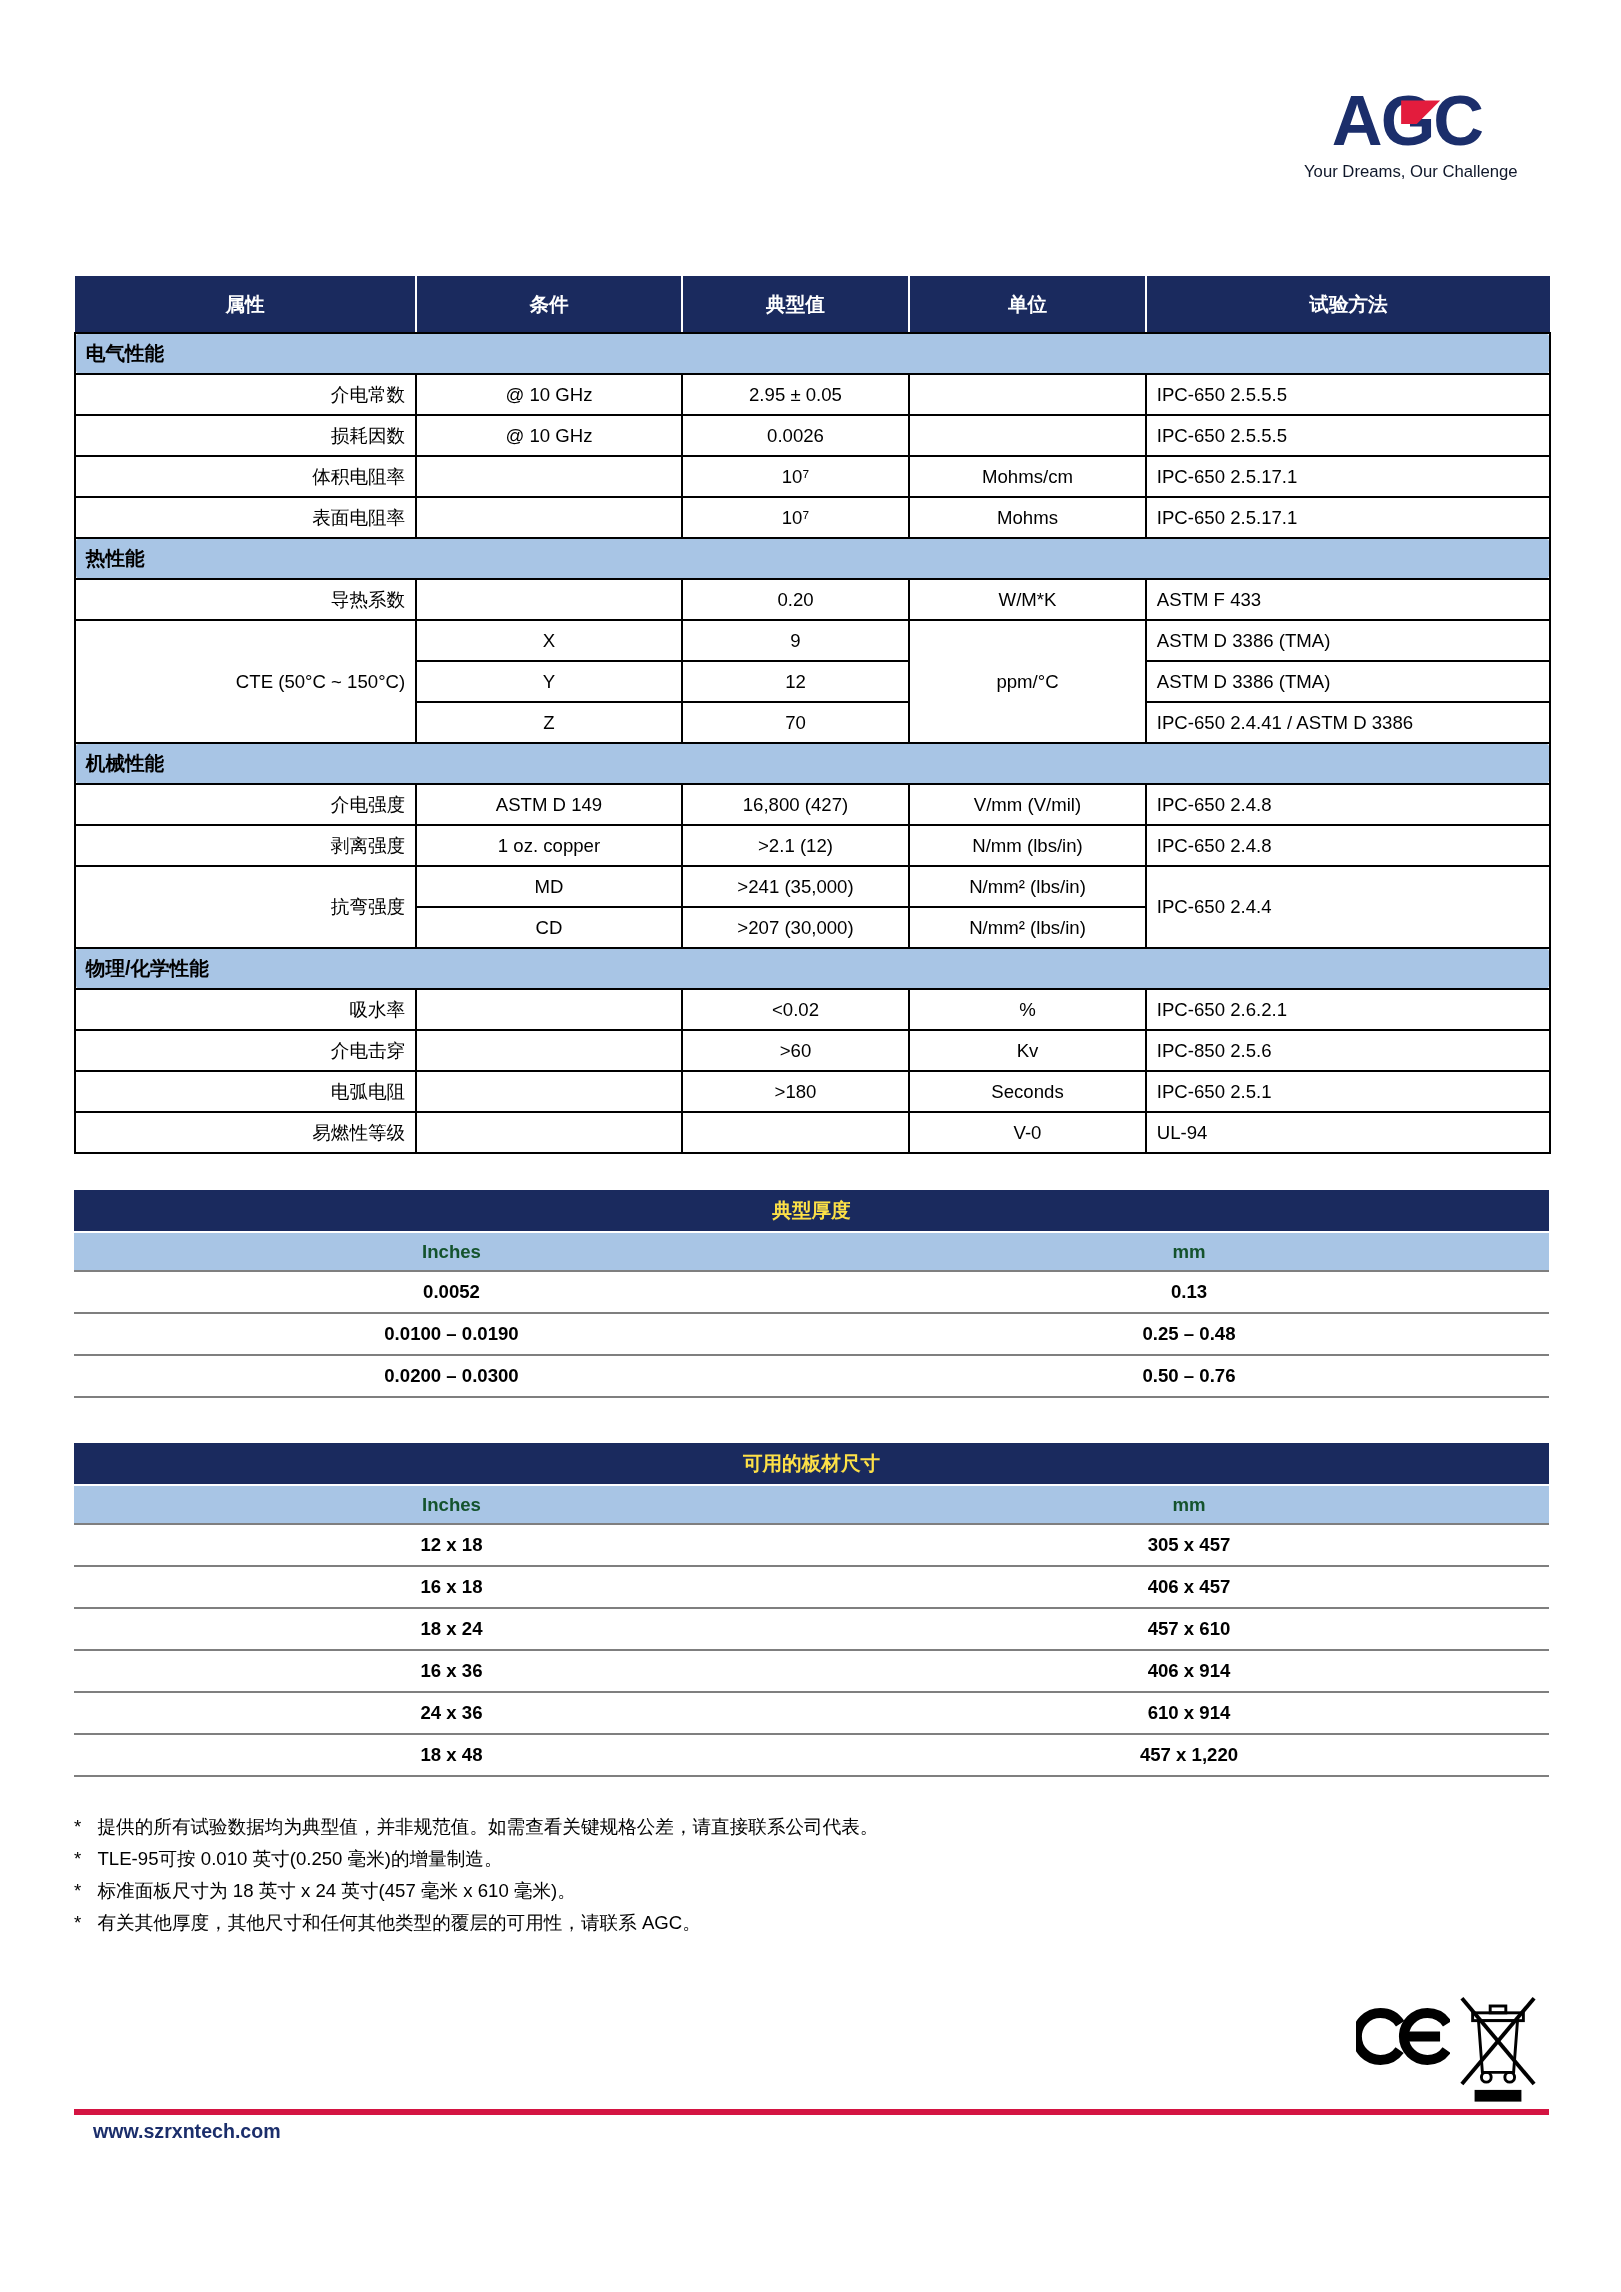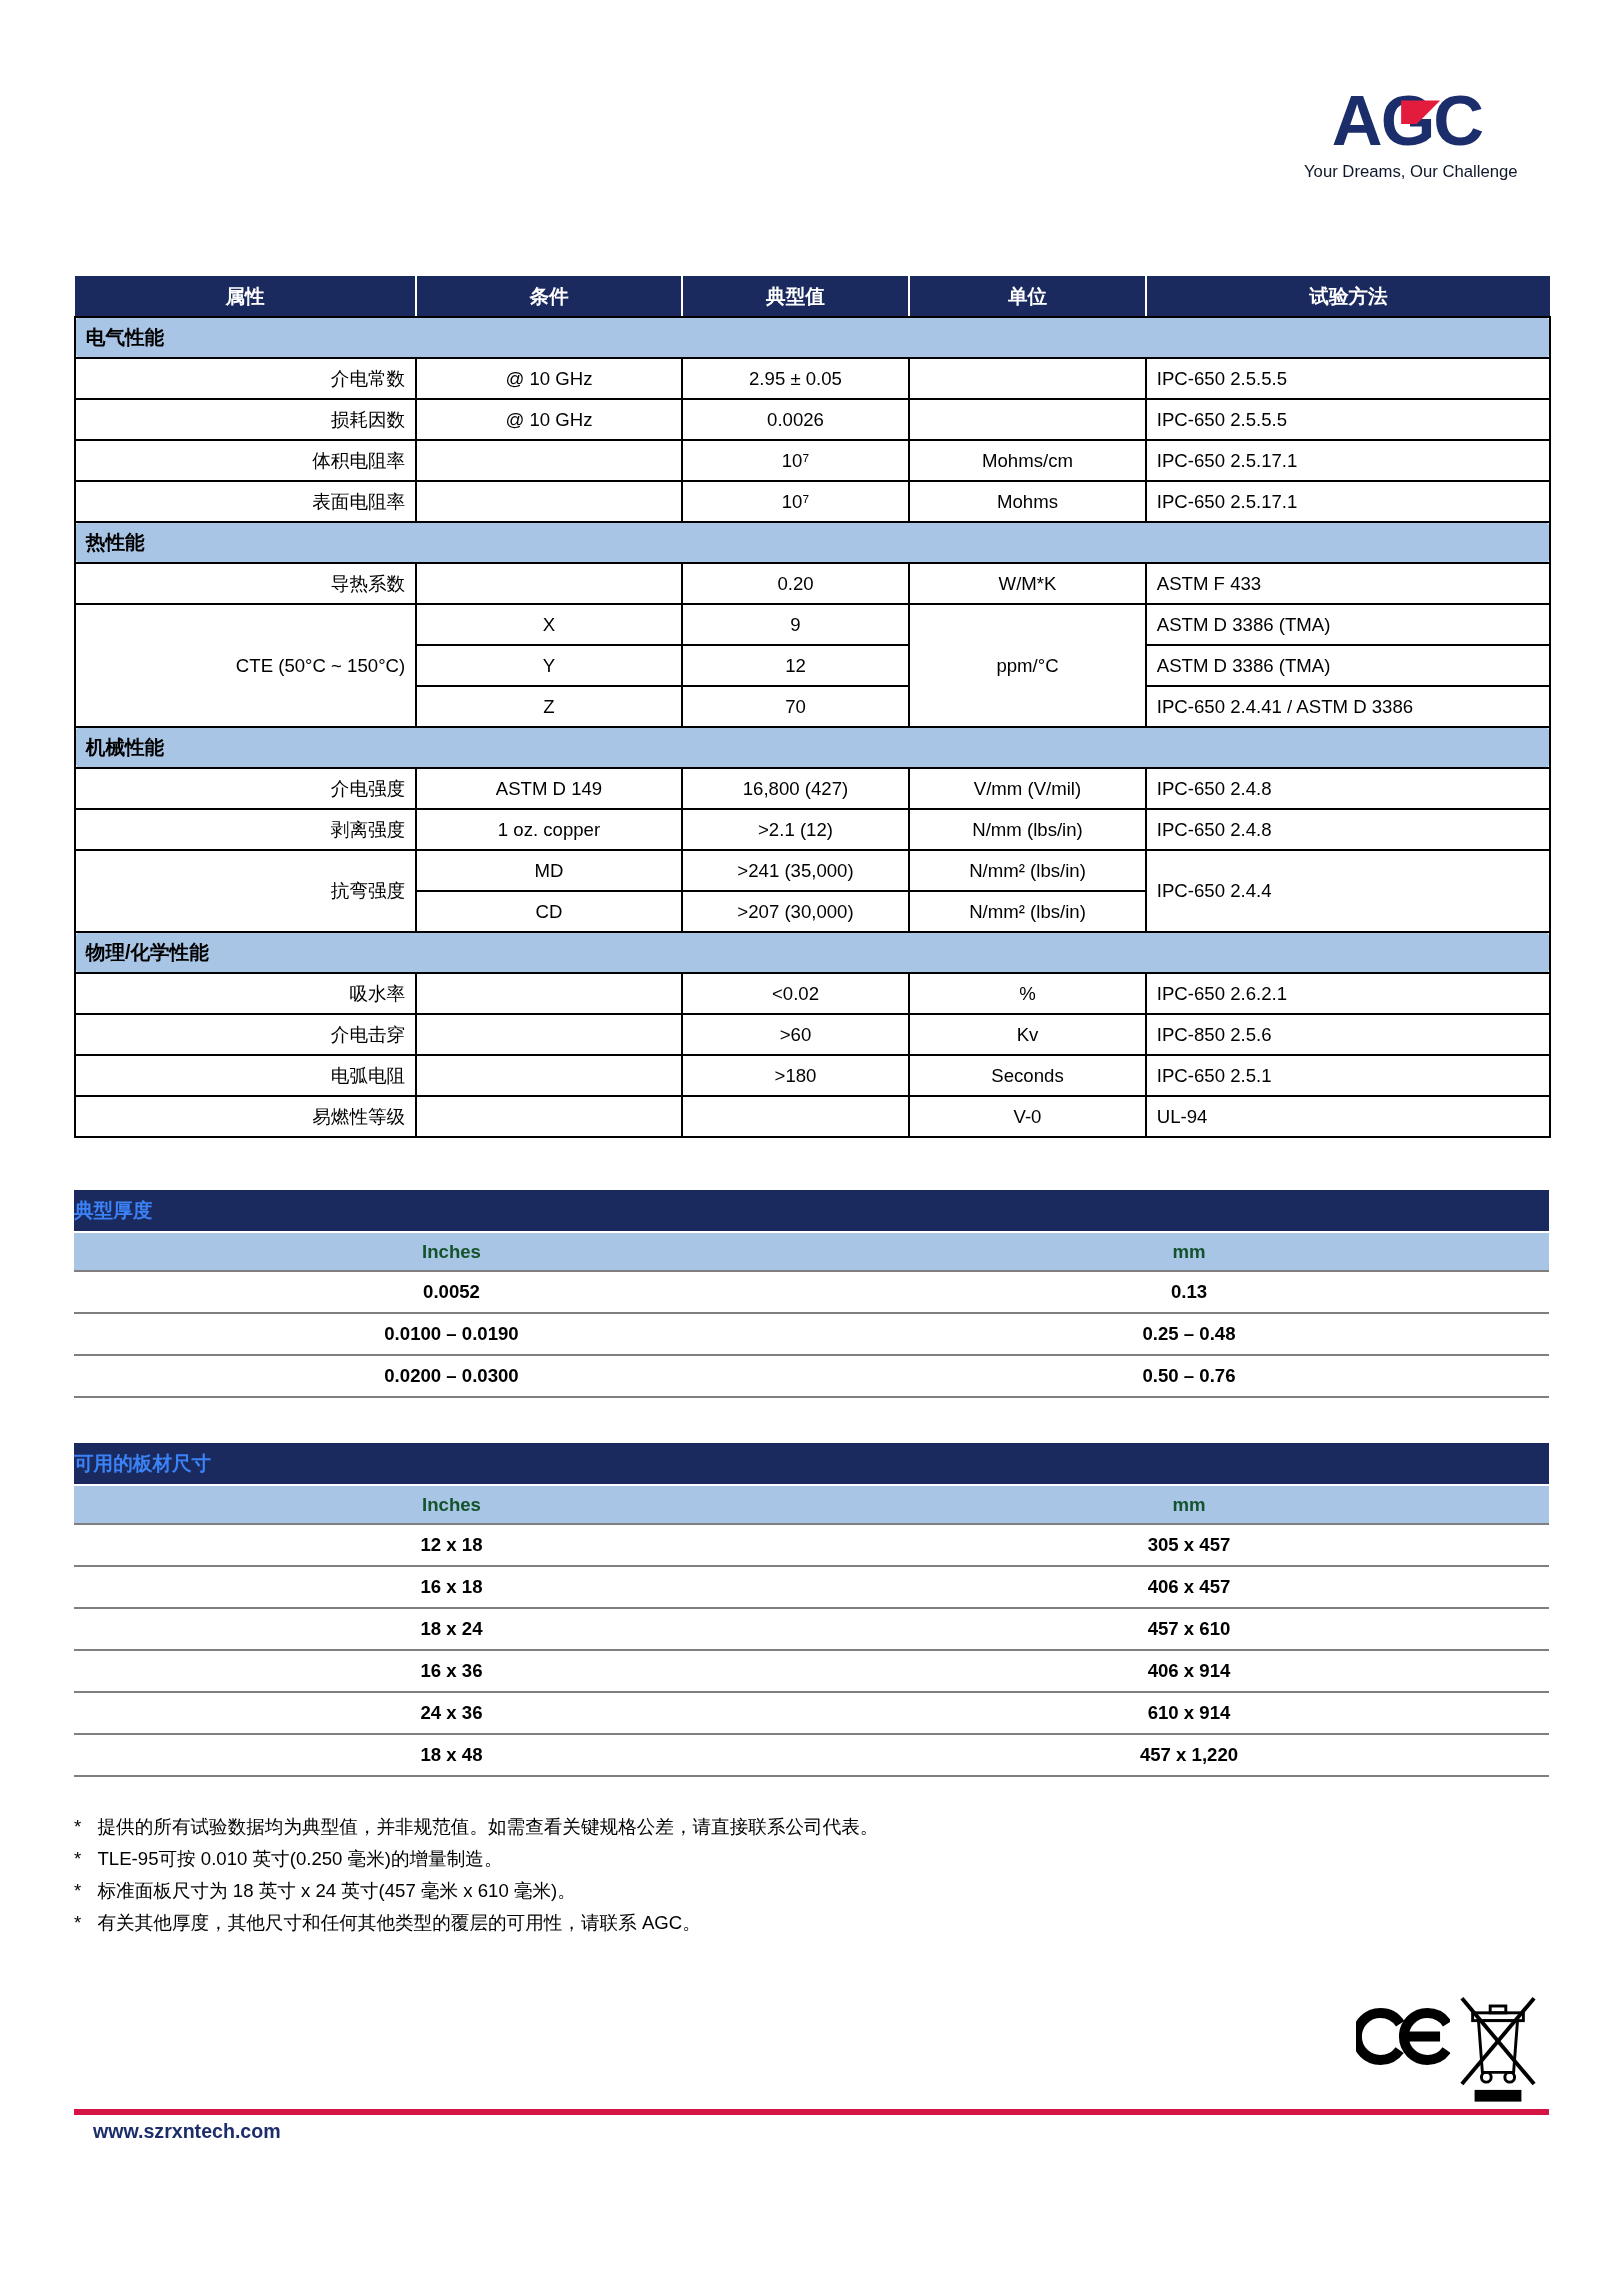--- a/index.html
+++ b/index.html
@@ -7,35 +7,35 @@
         font-family:"Liberation Sans",sans-serif;color:#000;overflow:hidden;}
 
   
   .logo-wrap{position:absolute;top:84px;left:1304px;width:206px;text-align:center;}
   .logo-tagline{font-size:16.7px;color:#0f172a;white-space:nowrap;margin-top:-7.8px;}
 
   
   table{border-collapse:collapse;table-layout:fixed;}
   .main-table{position:absolute;top:276px;left:74px;width:1475px;font-size:18.6px;}
   .main-table th{background:#1a2a5e;color:#fff;font-weight:bold;font-size:19.6px;
-                 height:40px;border-bottom:2.9px solid #000;padding:0;}
+                 height:40px;border-bottom:2.9px solid #000;padding:8px;}
   .main-table th + th{border-left:2.9px solid #fff;}
   .main-table td{border:2px solid #000;border-top-width:2.9px;border-bottom-width:2.9px;
                  height:39px;padding:0 9.8px;vertical-align:middle;background:#fff;}
   .main-table tr.sec td{background:#a8c5e5;font-weight:bold;font-size:19.6px;
                         text-align:left;padding-left:9.8px;border-radius:6px;}
   .col-p{text-align:right;}
   .col-c,.col-v,.col-u{text-align:center;}
   .col-m{text-align:left;}
 
   
   .sub-table{position:absolute;left:74px;width:1475px;font-size:18.6px;}
   .sub-table td{padding:0;font-weight:bold;}
-  .sub-title td{background:#1a2a5e;color:#3b82f6;font-weight:bold;font-size:19.6px;
-                text-align:left;height:41px;border-bottom:2.9px solid #fff;}
+  .sub-title td{background:#1a2a5e;color:#fde047;font-weight:bold;font-size:19.6px;
+                text-align:center;height:41px;border-bottom:2.9px solid #fff;}
   .sub-head td{background:#a8c5e5;color:#14532d;font-weight:bold;text-align:center;
                height:37px;border-top:1px solid #9aa0a6;border-bottom:2.9px solid #7f7f7f;}
   .sub-table td.datacell{text-align:center;height:40px;border-bottom:2.9px solid #7f7f7f;background:#fff;}
   .thickness-table{top:1190px;}
   .sizes-table{top:1443px;}
 
   
   .footnotes{position:absolute;top:1811px;left:74px;width:1323px;font-size:18.6px;}
   .footnote{display:flex;line-height:32px;}
   .footnote .star{width:23.5px;flex:none;}

